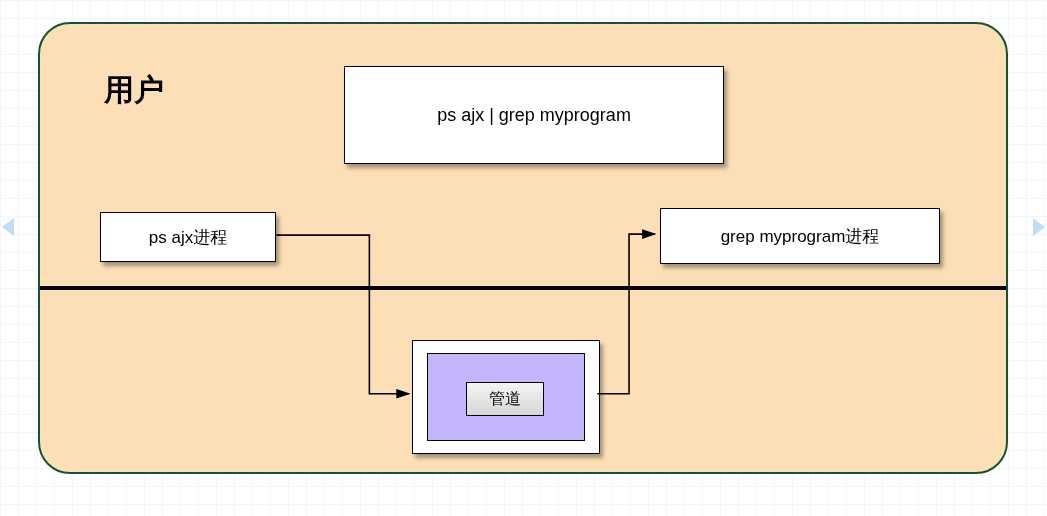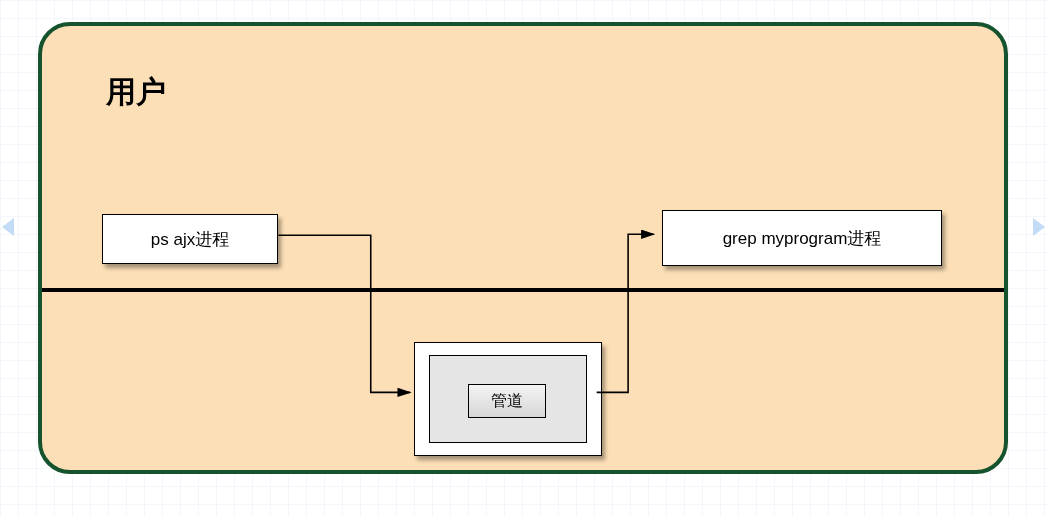--- a/index.html
+++ b/index.html
@@ -43,21 +43,21 @@
   }
 
   
   .panel {
     position: absolute;
     left: 38px;
     top: 22px;
     width: 970px;
     height: 452px;
     background: #fcdfb6;
-    border: 4px solid #14532d;
+    border: 2px solid #14532d;
     border-radius: 32px;
     box-sizing: border-box;
   }
 
   .section-title {
     position: absolute;
     font-size: 30px;
     font-weight: 700;
     color: #000;
   }
@@ -96,21 +96,21 @@
     left: 372px; top: 316px;
     width: 188px; height: 114px;
     background: #fff;
     border: 1px solid #000;
     box-shadow: 3px 4px 4px rgba(0,0,0,0.35);
     box-sizing: border-box;
   }
   .pipe-mid {
     position: absolute;
     left: 14px; top: 12px; right: 14px; bottom: 12px;
-    background: #e5e5e5;
+    background: #c4b5fd;
     border: 1px solid #000;
     box-sizing: border-box;
   }
   .pipe-inner {
     position: absolute;
     left: 38px; top: 28px;
     width: 78px; height: 34px;
     background: linear-gradient(#f4f4f4, #d6d6d6);
     border: 1px solid #000;
     display: flex;
@@ -132,20 +132,23 @@
 <body>
 
 <div class="grid-bg"></div>
 <div class="edge-arrow left"></div>
 <div class="edge-arrow right"></div>
 
 <div class="panel">
 
   <div class="section-title title-user">用户</div>
 
+  <div class="box cmd">
+    <span>ps  ajx | grep myprogram</span>
+  </div>
 
   <div class="box grproc">
     <span>grep myprogram进程</span>
   </div>
 
   <div class="box psproc">
     <span>ps  ajx进程</span>
   </div>
 
   <div class="divider"></div>

